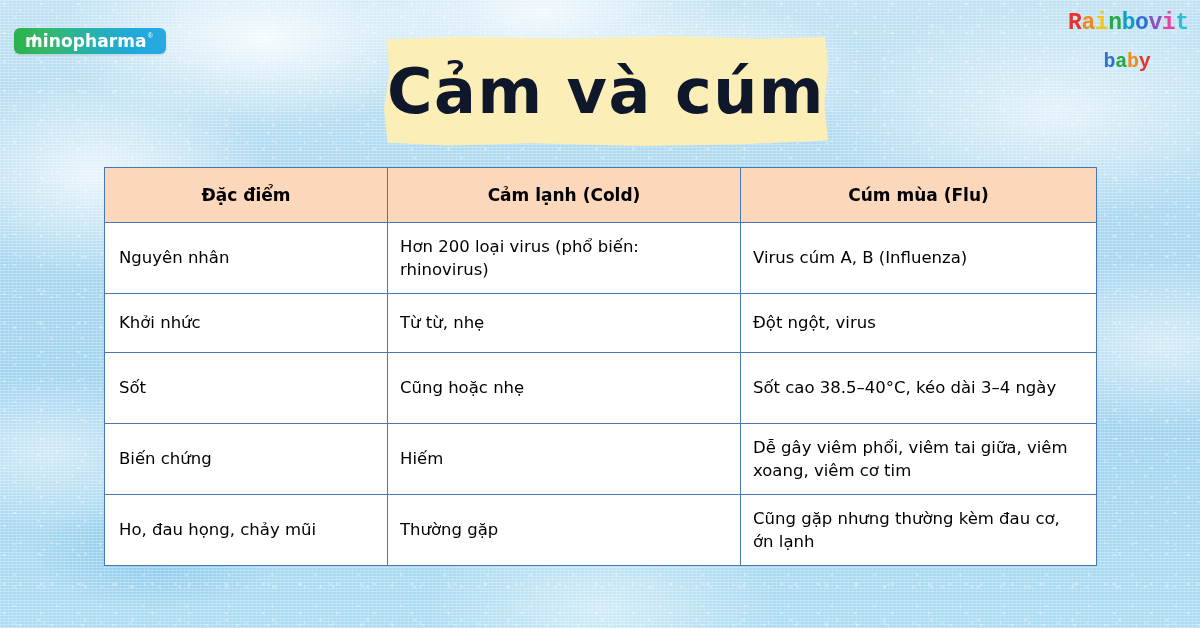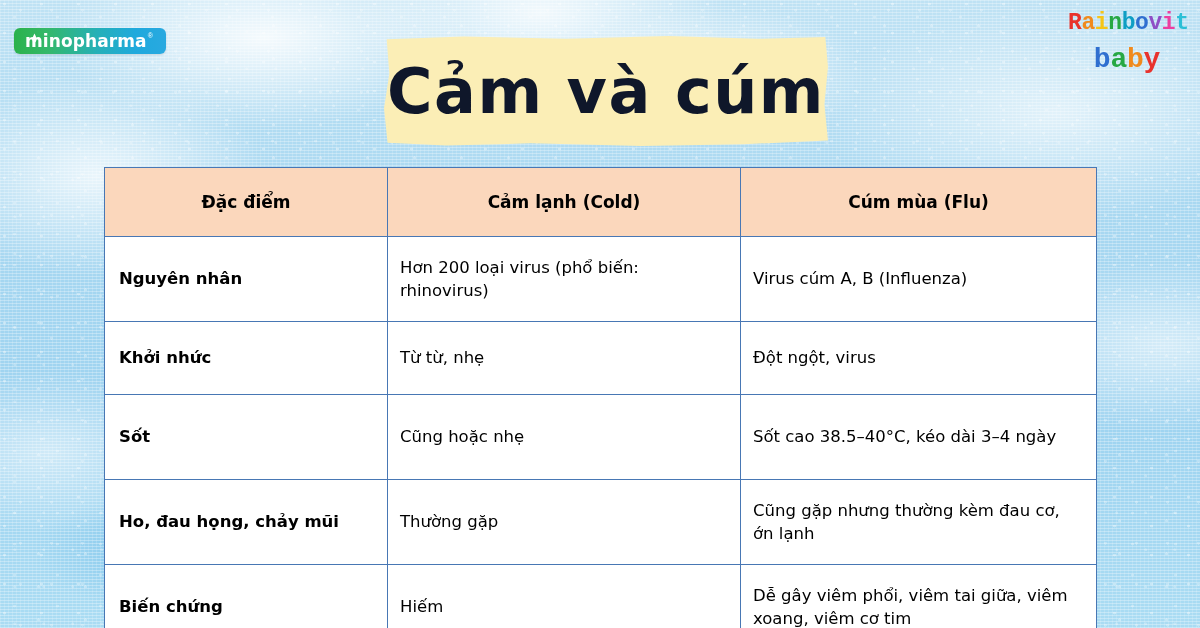--- a/index.html
+++ b/index.html
@@ -108,24 +108,24 @@
     line-height: 1;
     font-family: Liberation Mono, monospace;
   }
   .rainbovit .word1 {
     font-size: 23px;
     font-weight: 700;
     letter-spacing: -.4px;
     white-space: nowrap;
   }
   .rainbovit .word2 {
-    font-size: 28px;
+    font-size: 20px;
     font-weight: 700;
     letter-spacing: -.2px;
-    margin-top: 11px;
+    margin-top: 17px;
     white-space: nowrap;
   }
 
   
   .title-band {
     position: absolute;
     left: 384px;
     top: 36px;
     width: 444px;
     height: 110px;
@@ -160,38 +160,38 @@
   }
   table.cmp {
     border-collapse: collapse;
     width: 992px;
     table-layout: fixed;
     background: #ffffff;
     font-family: "DejaVu Sans", sans-serif;
   }
   table.cmp th, table.cmp td {
     border: 1.6px solid #4877b4;
-    padding: 11px 12px;
+    padding: 4px 12px;
     vertical-align: middle;
     font-size: 16.5px;
     color: #000000;
     line-height: 1.42;
   }
   table.cmp thead th {
     background: #fbd7bc;
     text-align: center;
     font-weight: 700;
     height: 46px;
     font-size: 17px;
   }
   table.cmp tbody td {
     background: #ffffff;
   }
   table.cmp tbody td.feat {
-    font-weight: 700;
+    font-weight: 400;
     padding-left: 14px;
     margin-left: 11px;
   }
   .col-1 { width: 283px; }
   .col-2 { width: 353px; }
   .col-3 { width: 356px; }
   .row-tall td { height: 62px; }
   .row-short td { height: 50px; }
 </style>
 </head>
@@ -247,26 +247,26 @@
           <td class="feat">Khởi nhức</td>
           <td>Từ từ, nhẹ</td>
           <td>Đột ngột, virus</td>
         </tr>
         <tr class="row-tall">
           <td class="feat">Sốt</td>
           <td>Cũng hoặc nhẹ</td>
           <td>Sốt cao 38.5–40°C, kéo dài 3–4 ngày</td>
         </tr>
         <tr class="row-tall">
+          <td class="feat">Biến chứng</td>
+          <td>Hiếm</td>
+          <td>Dễ gây viêm phổi, viêm tai giữa, viêm xoang, viêm cơ tim</td>
+        </tr>
+        <tr class="row-tall">
           <td class="feat">Ho, đau họng, chảy mũi</td>
           <td>Thường gặp</td>
           <td>Cũng gặp nhưng thường kèm đau cơ, ớn lạnh</td>
         </tr>
-        <tr class="row-tall">
-          <td class="feat">Biến chứng</td>
-          <td>Hiếm</td>
-          <td>Dễ gây viêm phổi, viêm tai giữa, viêm xoang, viêm cơ tim</td>
-        </tr>
       </tbody>
     </table>
   </div>
 
 </div>
 
 </body></html>

